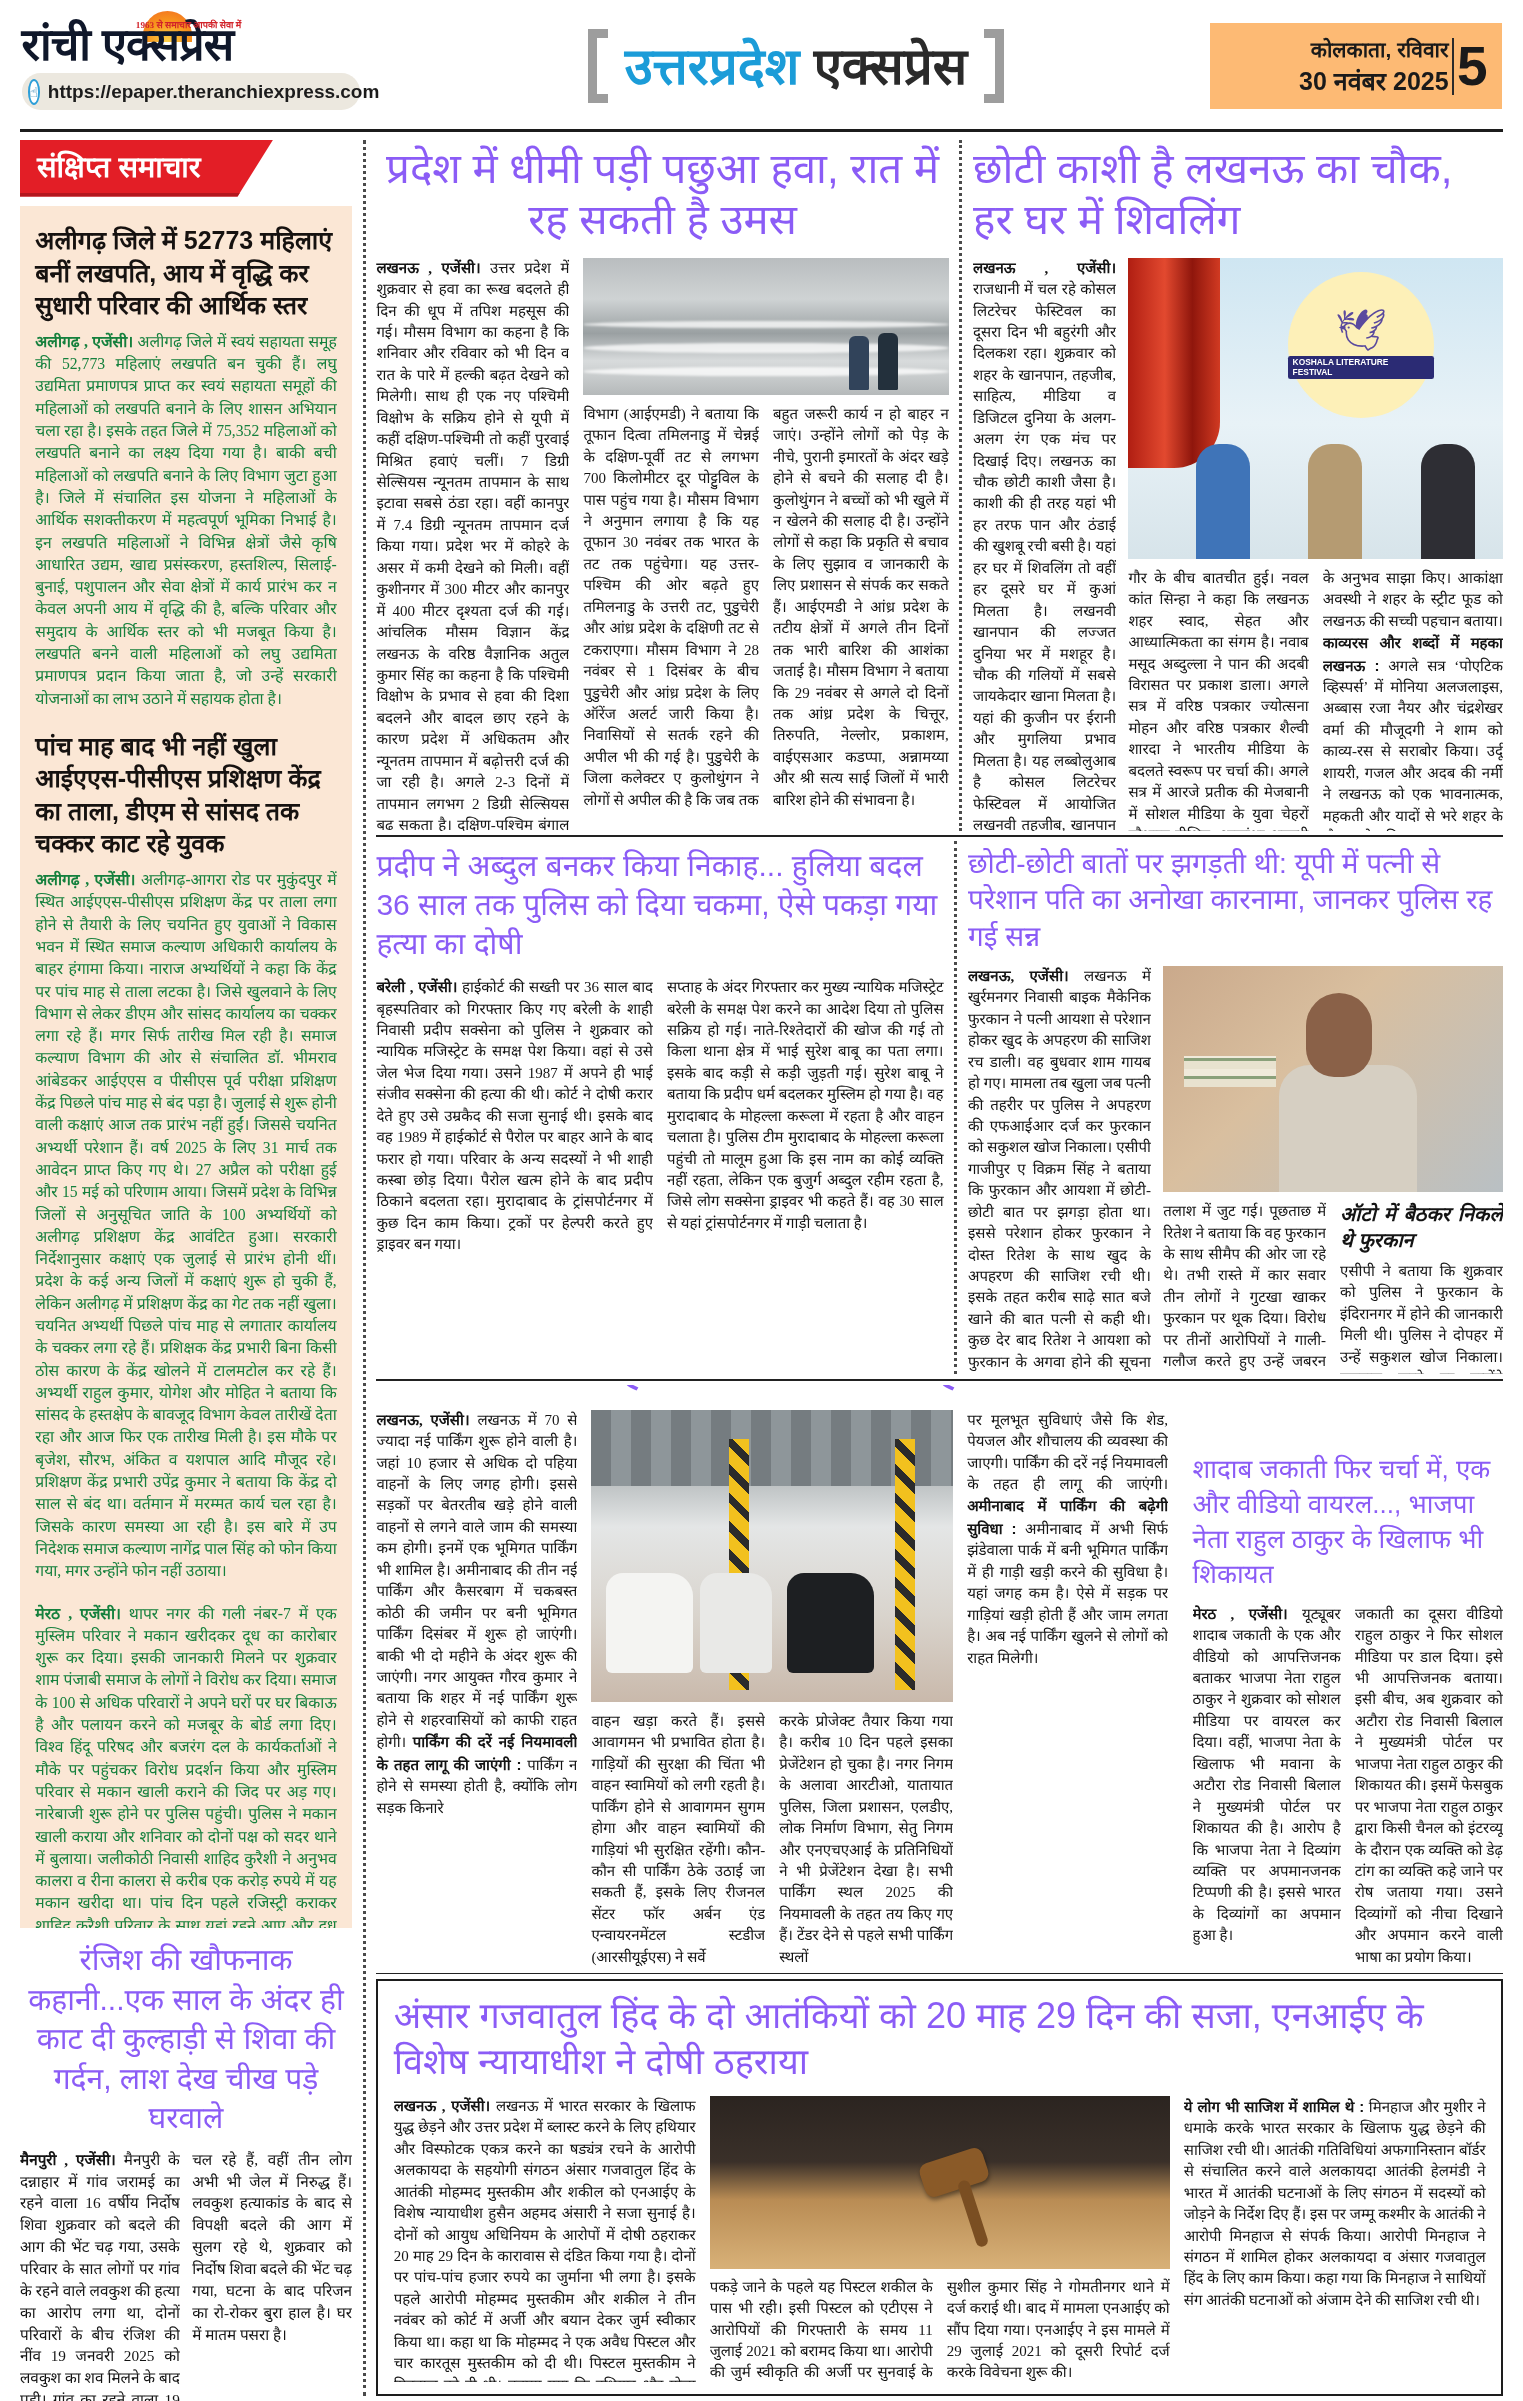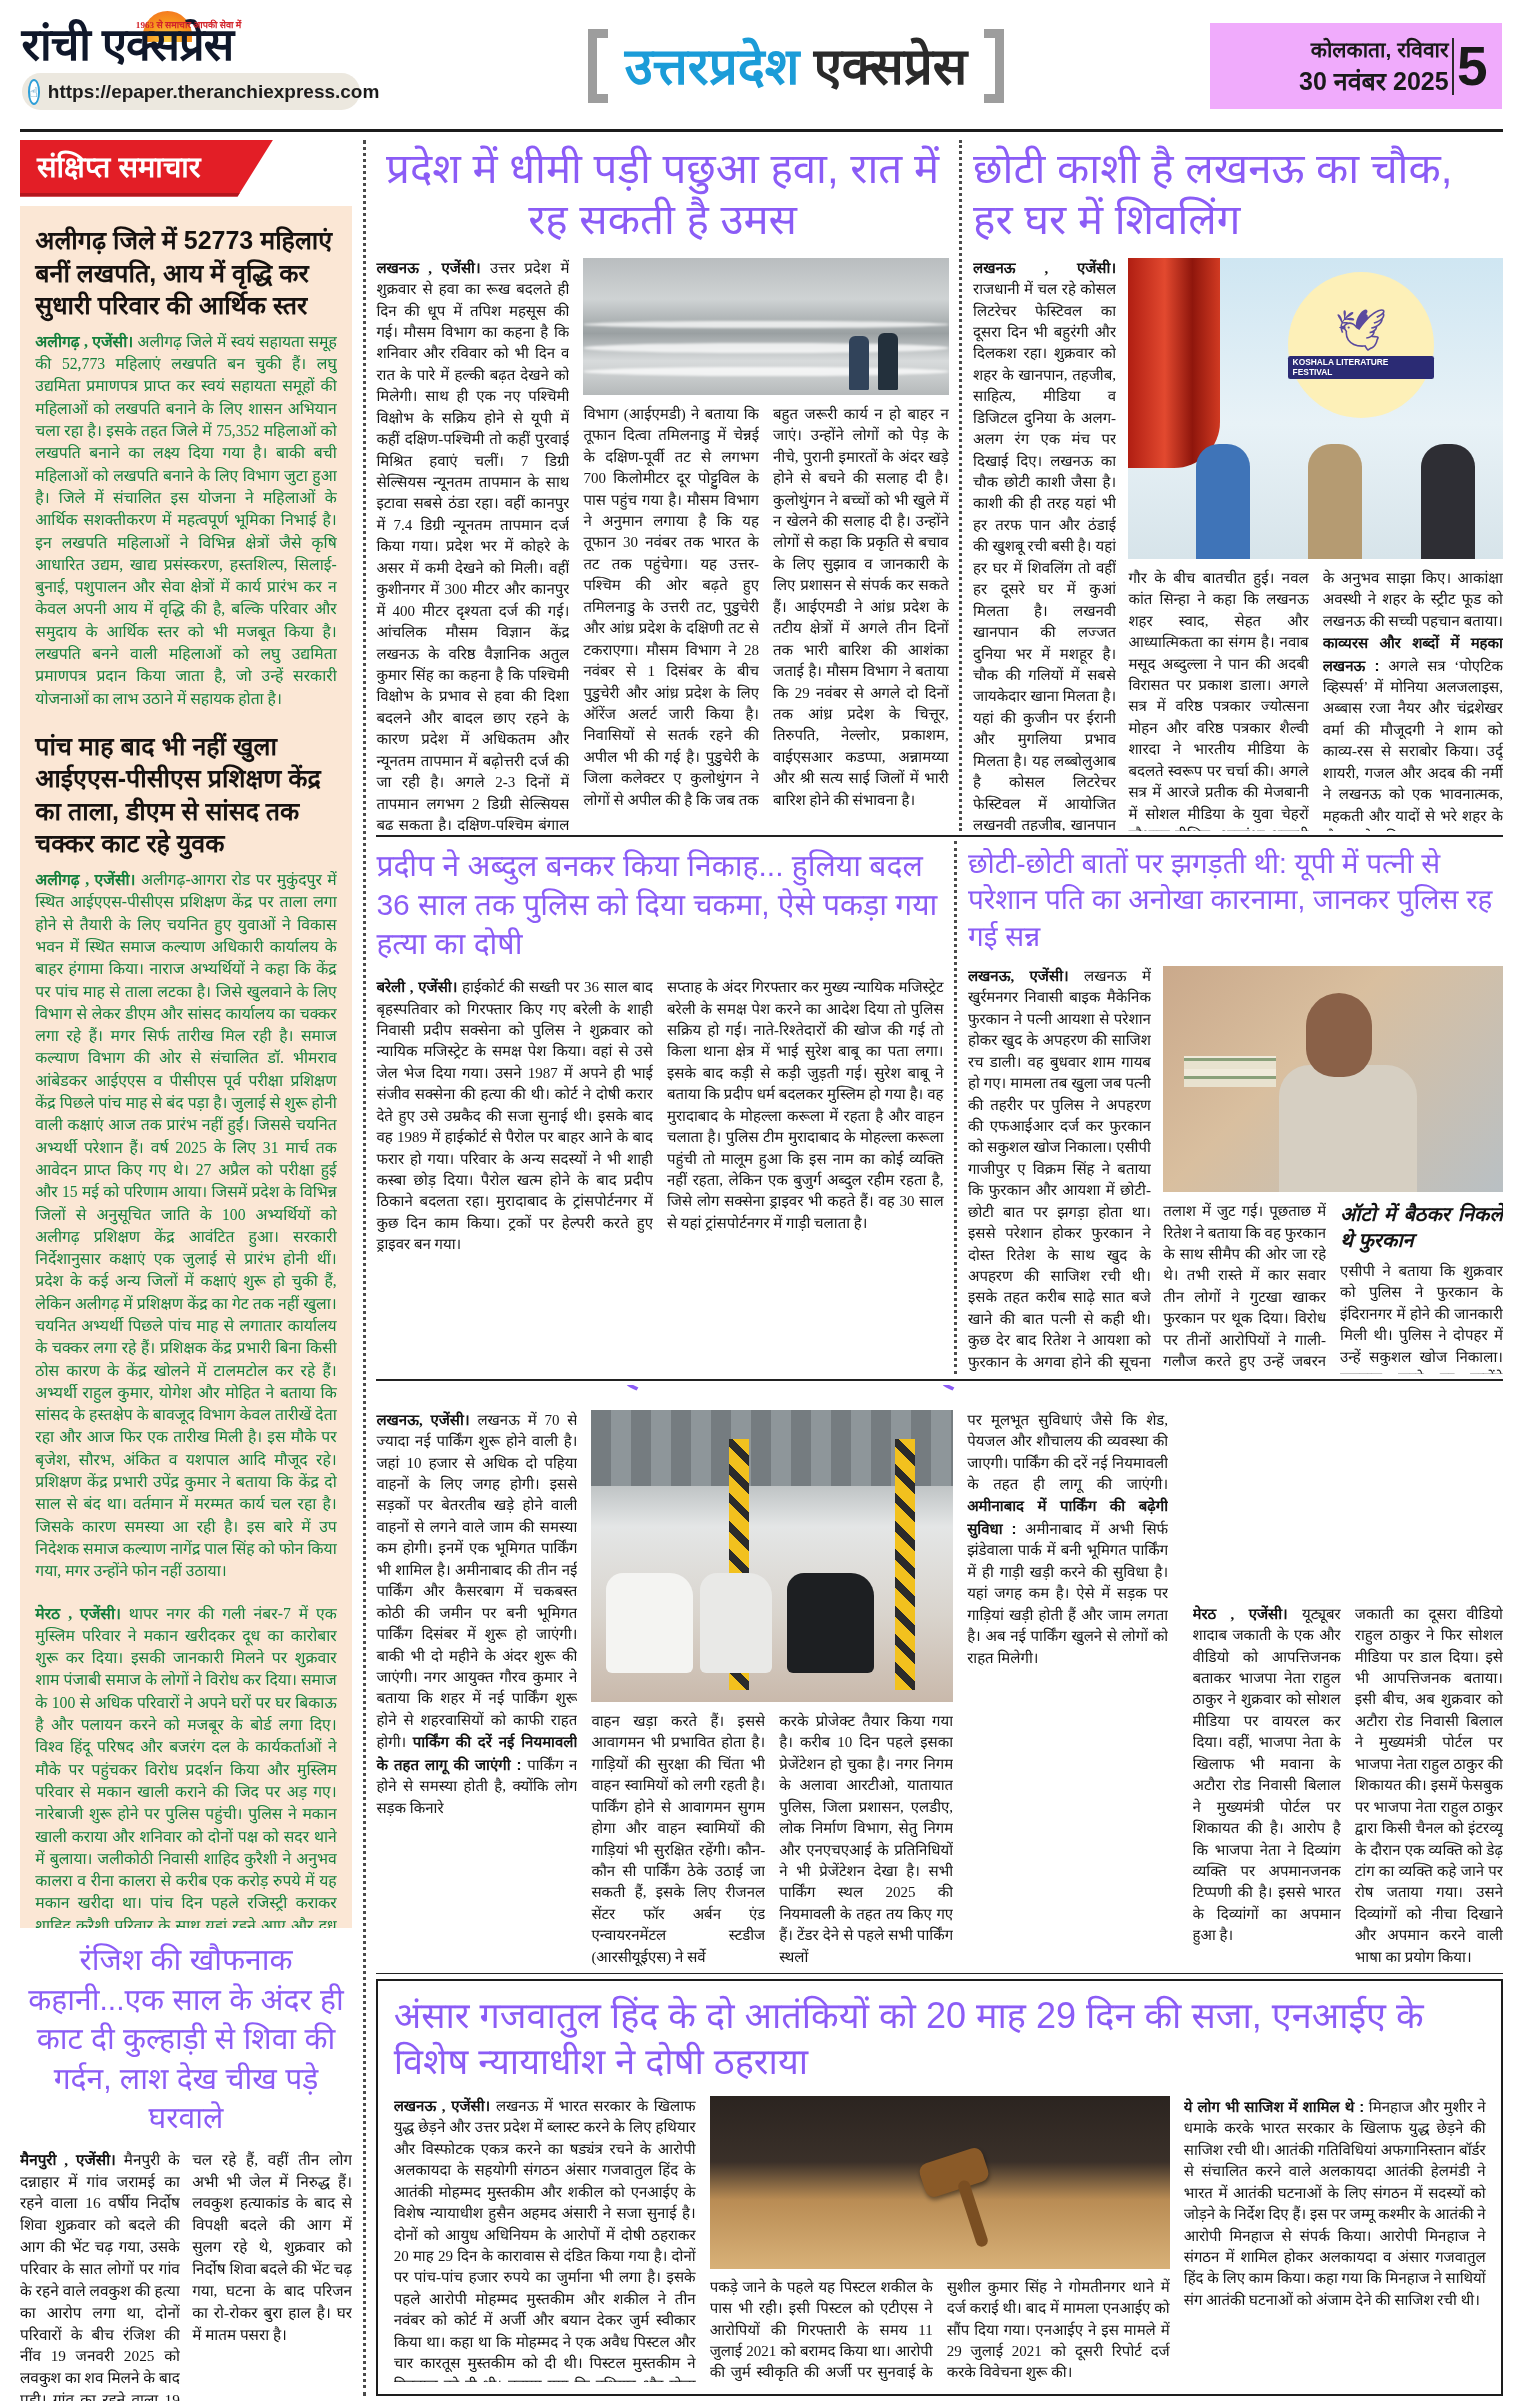--- a/index.html
+++ b/index.html
@@ -30,21 +30,21 @@
   }
   .url-text { font-family:"Liberation Sans","DejaVu Sans",sans-serif; font-weight:700; font-size:19px; color:#1c1c1c; }
   .edition { flex:1; display:flex; align-items:center; justify-content:center; gap:17px; }
   .bracket { width:20px; height:74px; }
   .bracket.l { border-left:9.2px solid #9d9d9d; border-top:9.2px solid #9d9d9d; border-bottom:9.2px solid #9d9d9d; }
   .bracket.r { border-right:9.2px solid #9d9d9d; border-top:9.2px solid #9d9d9d; border-bottom:9.2px solid #9d9d9d; }
   .edition-title { font-family:"Liberation Sans","DejaVu Sans",sans-serif; font-weight:800; font-size:51px; line-height:1; }
   .edition-title .blue { color:#1b9cd8; }
   .edition-title .dark { color:#2a2a2a; }
   .datebox {
-    width:292px; background:#f0abfc; padding:10.7px 14px; display:flex; align-items:center; justify-content:flex-end; gap:3px;
+    width:292px; background:#fdba74; padding:10.7px 14px; display:flex; align-items:center; justify-content:flex-end; gap:3px;
   }
   .date-lines { text-align:right; font-family:"Liberation Sans","DejaVu Sans",sans-serif; color:#1a1a1a; }
   .date-city { font-size:21px; font-weight:700; }
   .date-date { font-size:25px; font-weight:800; }
   .date-div { width:2.3px; height:57px; background:#2a2a2a; }
   .page-num { font-family:"Liberation Sans","DejaVu Sans",sans-serif; font-weight:800; font-size:55px; color:#1a1a1a; }
   .top-rule { height:3.1px; background:#1c1c1c; margin:0 20px; }
 
   
   .content { display:flex; padding:7.7px 20px 0 20px; gap:10.7px; height:2264px; }
@@ -351,20 +351,21 @@
               <span>पर मूलभूत सुविधाएं जैसे कि शेड, पेयजल और शौचालय की व्यवस्था की जाएगी। पार्किंग की दरें नई नियमावली के तहत ही लागू की जाएंगी।</span>
               <span class="subhead-inline">अमीनाबाद में पार्किंग की बढ़ेगी सुविधा :</span>
               <span>अमीनाबाद में अभी सिर्फ झंडेवाला पार्क में बनी भूमिगत पार्किंग में ही गाड़ी खड़ी करने की सुविधा है। यहां जगह कम है। ऐसे में सड़क पर गाड़ियां खड़ी होती हैं और जाम लगता है। अब नई पार्किंग खुलने से लोगों को राहत मिलेगी।</span>
             </div>
           </div>
         </div>
 
         <div class="vsep"></div>
 
         <div class="shadab">
+          <div class="art-head">शादाब जकाती फिर चर्चा में, एक और वीडियो वायरल..., भाजपा नेता राहुल ठाकुर के खिलाफ भी शिकायत</div>
           <div class="cols" style="flex:1;">
             <div class="col">
               <span class="dl">मेरठ , एजेंसी।</span>
               <span>यूट्यूबर शादाब जकाती के एक और वीडियो को आपत्तिजनक बताकर भाजपा नेता राहुल ठाकुर ने शुक्रवार को सोशल मीडिया पर वायरल कर दिया। वहीं, भाजपा नेता के खिलाफ भी मवाना के अटौरा रोड निवासी बिलाल ने मुख्यमंत्री पोर्टल पर शिकायत की है। आरोप है कि भाजपा नेता ने दिव्यांग व्यक्ति पर अपमानजनक टिप्पणी की है। इससे भारत के दिव्यांगों का अपमान हुआ है।</span>
             </div>
             <div class="col">जकाती का दूसरा वीडियो राहुल ठाकुर ने फिर सोशल मीडिया पर डाल दिया। इसे भी आपत्तिजनक बताया। इसी बीच, अब शुक्रवार को अटौरा रोड निवासी बिलाल ने मुख्यमंत्री पोर्टल पर भाजपा नेता राहुल ठाकुर की शिकायत की। इसमें फेसबुक पर भाजपा नेता राहुल ठाकुर द्वारा किसी चैनल को इंटरव्यू के दौरान एक व्यक्ति को डेढ़ टांग का व्यक्ति कहे जाने पर रोष जताया गया। उसने दिव्यांगों को नीचा दिखाने और अपमान करने वाली भाषा का प्रयोग किया।</div>
           </div>
         </div>
       </div>
 

